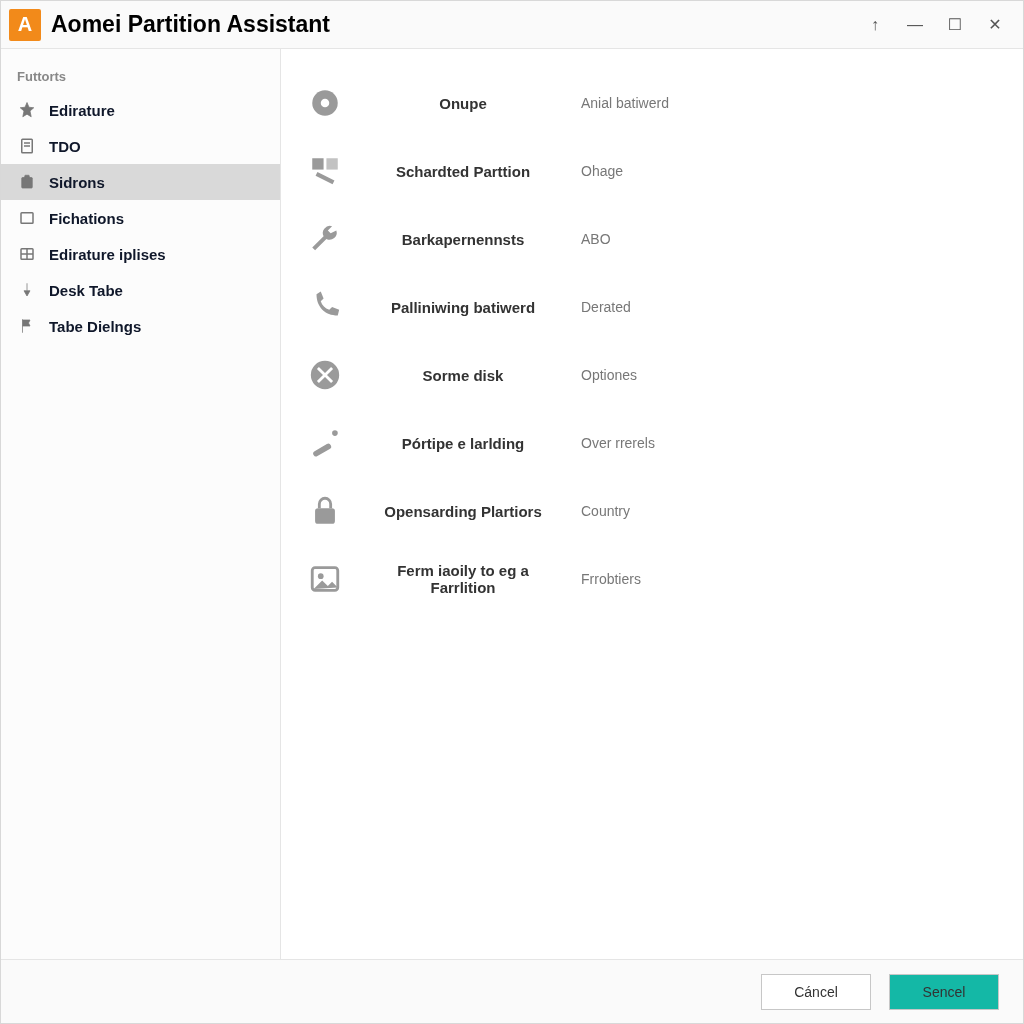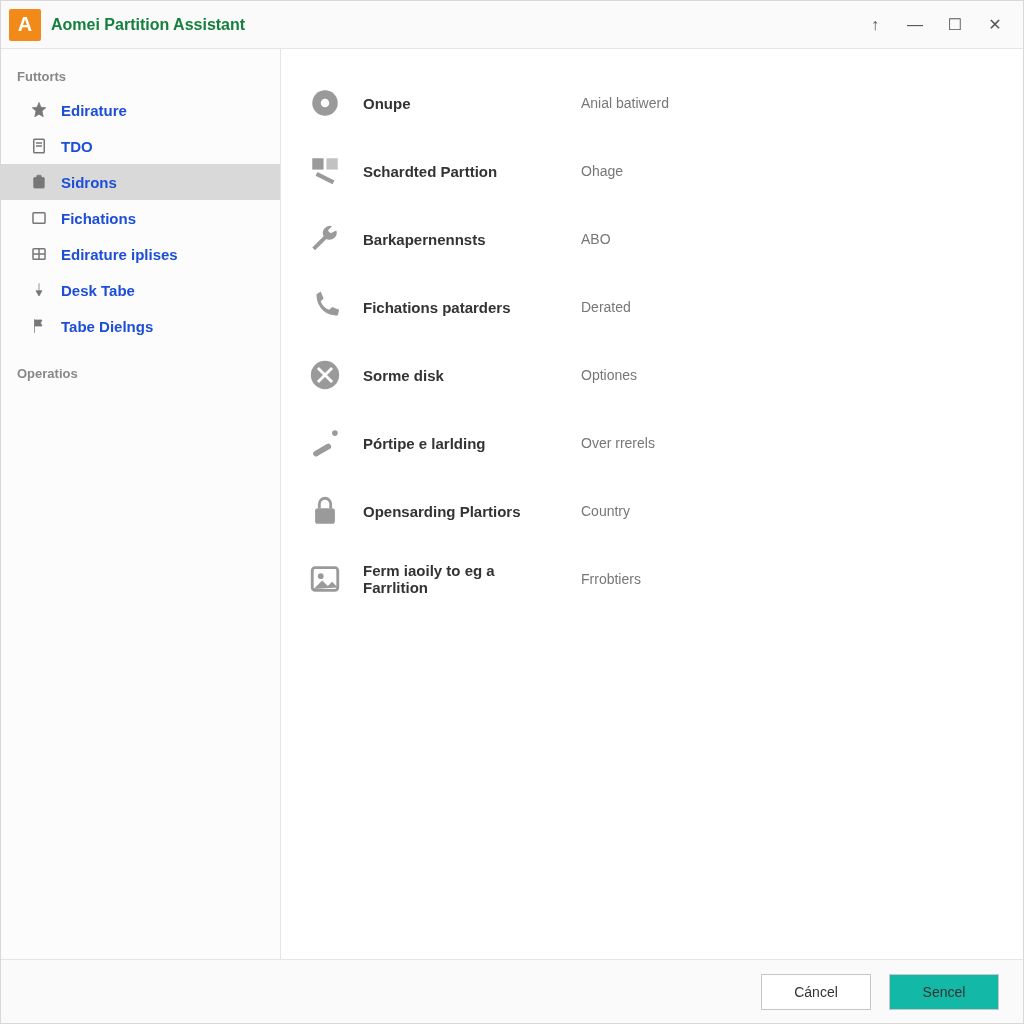--- a/index.html
+++ b/index.html
@@ -11,52 +11,52 @@
   
   .titlebar {
     height: 48px; display: flex; align-items: center; padding: 0 8px;
     border-bottom: 1px solid #e5e5e5; background: #fafafa;
   }
   .app-logo {
     width: 32px; height: 32px; background: #f28a1a; color: #fff; font-weight: 700;
     display: flex; align-items: center; justify-content: center; font-size: 20px;
     border-radius: 2px; margin-right: 10px;
   }
-  .app-title { font-size: 16px; font-weight: 600; color: #15803d; flex: 0 0 auto; }
+  .app-title { font-size: 23px; font-weight: 600; color: #000000; flex: 0 0 auto; }
   .title-spacer { flex: 1; }
   .winbtn {
     width: 40px; height: 36px; display: flex; align-items: center; justify-content: center;
     color: #555; font-size: 16px; cursor: pointer;
   }
   
   .body { flex: 1; display: flex; overflow: hidden; }
   .sidebar {
     width: 280px; border-right: 1px solid #e5e5e5; padding: 16px 0; background: #fcfcfc;
     display: flex; flex-direction: column; font-weight: bold;
   }
   .section-label {
     font-size: 13px; color: #888; padding: 4px 16px 8px;
   }
   .nav-item {
-    display: flex; align-items: center; gap: 12px; padding: 8px 28px;
-    font-size: 15px; color: #1d4ed8; cursor: pointer;
+    display: flex; align-items: center; gap: 12px; padding: 8px 16px;
+    font-size: 15px; color: #0f172a; cursor: pointer;
   }
   .nav-item.selected { background: #d9d9d9; }
   .nav-icon { width: 20px; height: 20px; color: #666; display:flex; align-items:center; justify-content:center;}
   .nav-icon svg { width: 18px; height: 18px; fill: #777; stroke:#777;}
   
   .main { flex: 1; padding: 20px 24px; overflow-y: auto; }
   .row {
     display: flex; align-items: center; gap: 18px; padding: 14px 0;
   }
   .row .big-icon {
     width: 40px; height: 40px; display:flex; align-items:center; justify-content:center;
   }
   .row .big-icon svg { width: 34px; height: 34px; fill: #9a9a9a; }
-  .row .name { width: 200px; font-size: 15px; font-weight: 600; color: #333; }
+  .row .name { width: 200px; font-size: 15px; font-weight: 600; color: #333; text-align: center; }
   .row .value { font-size: 14px; color: #777; }
   
   .footer {
     height: 64px; border-top: 1px solid #e5e5e5; background: #fafafa;
     display: flex; align-items: center; justify-content: flex-end; gap: 18px; padding: 0 24px;
   }
   .btn {
     min-width: 110px; height: 36px; border: 1px solid #c7c7c7; background: #fff;
     display: flex; align-items: center; justify-content: center; font-size: 14px; color: #333;
     cursor: pointer;
@@ -144,21 +144,20 @@
 
       <div class="nav-item">
         <span class="nav-icon">
           <svg viewBox="0 0 24 24">
               <path d="M6 3v18M6 4h10l-2 4 2 4H6"></path>
             </svg>
         </span>
         <span>Tabe Dielngs</span>
       </div>
 
-      <div class="section-label" style="margin-top:18px">Operatios</div>
     </div>
 
     <div class="main">
 
       <div class="row">
         <span class="big-icon">
           <svg viewBox="0 0 24 24">
               <circle cx="12" cy="12" r="9"></circle>
               <circle cx="12" cy="12" r="3" fill="#fff"></circle>
             </svg>
@@ -188,21 +187,21 @@
         <span class="name">Barkapernennsts</span>
         <span class="value">ABO</span>
       </div>
 
       <div class="row">
         <span class="big-icon">
           <svg viewBox="0 0 24 24">
               <path d="M6 3c0 9 6 15 15 15l1-4-5-2-2 2c-3-1-5-3-6-6l2-2-2-5z"></path>
             </svg>
         </span>
-        <span class="name">Fichations patarders</span>
+        <span class="name">Palliniwing batiwerd</span>
         <span class="value">Derated</span>
       </div>
 
       <div class="row">
         <span class="big-icon">
           <svg viewBox="0 0 24 24">
               <circle cx="12" cy="12" r="10"></circle>
               <path d="M7 7l10 10M17 7L7 17" stroke="#fff" stroke-width="2"></path>
             </svg>
         </span>

